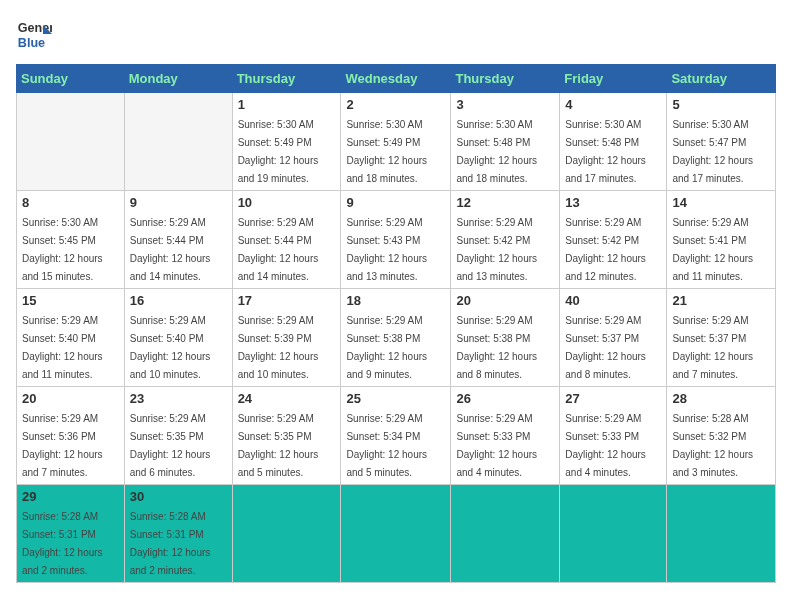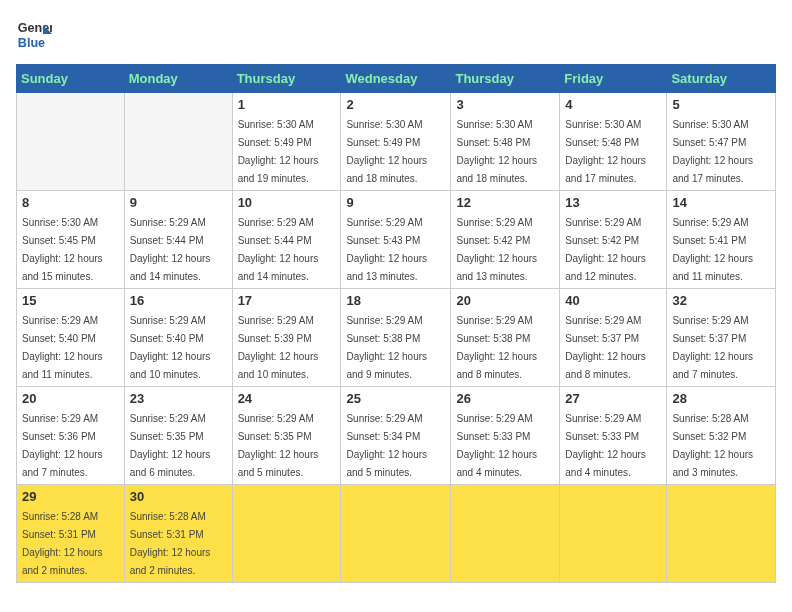--- a/index.html
+++ b/index.html
@@ -52,21 +52,21 @@
     }
     tbody tr td {
       vertical-align: top;
       border: 1px solid #ccc;
       padding: 4px 5px;
       width: 113px;
       min-height: 70px;
       background: #fff;
     }
     tbody tr:last-child td {
-      background: #fde047;
+      background: #14b8a6;
     }
     .day-num {
       font-size: 13px;
       font-weight: bold;
       color: #333;
       display: block;
       margin-bottom: 2px;
     }
     .day-info {
       font-size: 10px;
@@ -180,21 +180,21 @@
       </td>
         <td>
         <span class="day-num">20</span>
         <span class="day-info">Sunrise: 5:29 AM<br>Sunset: 5:38 PM<br>Daylight: 12 hours and 8 minutes.</span>
       </td>
         <td>
         <span class="day-num">40</span>
         <span class="day-info">Sunrise: 5:29 AM<br>Sunset: 5:37 PM<br>Daylight: 12 hours and 8 minutes.</span>
       </td>
         <td>
-        <span class="day-num">32</span>
+        <span class="day-num">21</span>
         <span class="day-info">Sunrise: 5:29 AM<br>Sunset: 5:37 PM<br>Daylight: 12 hours and 7 minutes.</span>
       </td>
       </tr>
       <tr>
         <td>
         <span class="day-num">20</span>
         <span class="day-info">Sunrise: 5:29 AM<br>Sunset: 5:36 PM<br>Daylight: 12 hours and 7 minutes.</span>
       </td>
         <td>
         <span class="day-num">23</span>

